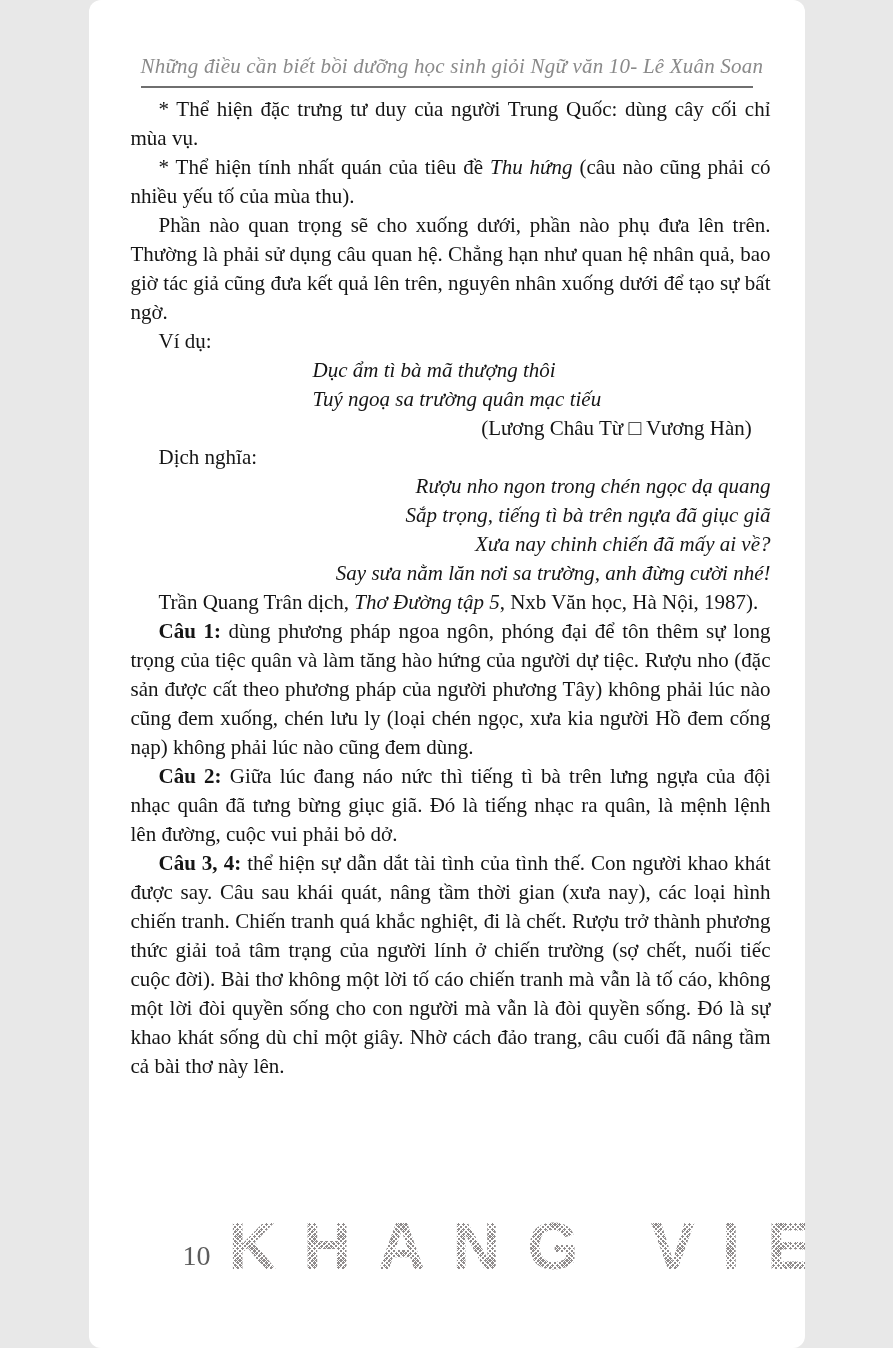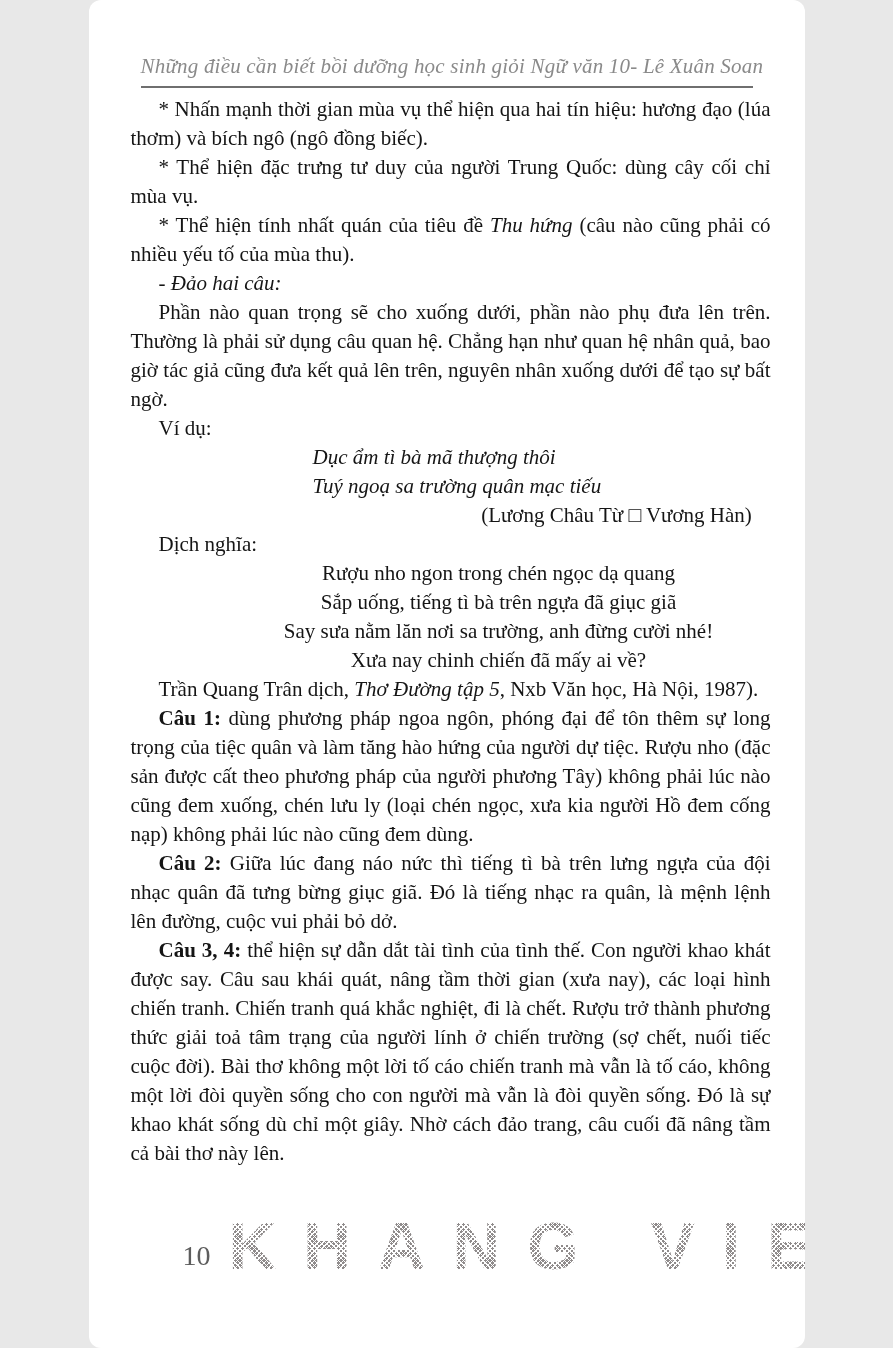--- a/index.html
+++ b/index.html
@@ -30,21 +30,21 @@
     text-align:justify;
   }
   .body-text p{margin:0;text-indent:28px;}
   .it{font-style:italic;}
   .bd{font-weight:bold;}
   p.phien-am-line{text-indent:0;padding-left:28px;}
   p.phien-am-line .verse{margin-left:118px;}
   p.poem-line{text-indent:0;padding-left:182px;font-style:italic;text-align:left;}
   p.attribution-line{text-indent:0;padding-left:332px;text-align:center;}
   p.label-line{text-indent:0;padding-left:28px;text-align:left;}
-  p.trans-line{text-indent:0;padding-left:96px;text-align:center;}
+  p.trans-line{text-indent:0;padding-left:96px;font-style:italic;text-align:right;}
   .watermark-wrap{
     position:absolute;left:140px;top:1208px;width:700px;height:80px;
   }
   .watermark{
     font-family:"Liberation Sans","DejaVu Sans",sans-serif;
     font-weight:700;
     font-size:66px;
     letter-spacing:27px;
     color:#8f8b8b;
     white-space:nowrap;
@@ -68,44 +68,42 @@
 </head>
 <body>
 
 <div class="page">
 
   <div class="running-head">Những điều cần biết bồi dưỡng học sinh giỏi Ngữ văn 10- Lê Xuân Soan</div>
 
   <div class="body-text">
 
 
-    <p>* Nhấn mạnh thời gian mùa vụ thể hiện qua hai tín hiệu: hương đạo (lúa thơm) và bích ngô (ngô đồng biếc).</p>
 
     <p>* Thể hiện đặc trưng tư duy của người Trung Quốc: dùng cây cối chỉ mùa vụ.</p>
 
     <p><span>* Thể hiện tính nhất quán của tiêu đề </span><span class="it">Thu hứng</span><span> (câu nào cũng phải có nhiều yếu tố của mùa thu).</span></p>
 
-    <p class="it">- Đảo hai câu:</p>
 
     <p>Phần nào quan trọng sẽ cho xuống dưới, phần nào phụ đưa lên trên. Thường là phải sử dụng câu quan hệ. Chẳng hạn như quan hệ nhân quả, bao giờ tác giả cũng đưa kết quả lên trên, nguyên nhân xuống dưới để tạo sự bất ngờ.</p>
 
     <p class="label-line">Ví dụ:</p>
 
 
     <p class="poem-line">Dục ẩm tì bà mã thượng thôi</p>
     <p class="poem-line">Tuý ngoạ sa trường quân mạc tiếu</p>
 
     <p class="attribution-line">(Lương Châu Từ □ Vương Hàn)</p>
 
     <p class="label-line">Dịch nghĩa:</p>
 
     <p class="trans-line">Rượu nho ngon trong chén ngọc dạ quang</p>
-    <p class="trans-line">Sắp uống, tiếng tì bà trên ngựa đã giục giã</p>
+    <p class="trans-line">Sắp trọng, tiếng tì bà trên ngựa đã giục giã</p>
+    <p class="trans-line">Xưa nay chinh chiến đã mấy ai về?</p>
     <p class="trans-line">Say sưa nằm lăn nơi sa trường, anh đừng cười nhé!</p>
-    <p class="trans-line">Xưa nay chinh chiến đã mấy ai về?</p>
 
     <p><span>Trần Quang Trân dịch, </span><span class="it">Thơ Đường tập 5</span><span>, Nxb Văn học, Hà Nội, 1987).</span></p>
 
     <p><span class="bd">Câu 1:</span><span> dùng phương pháp ngoa ngôn, phóng đại để tôn thêm sự long trọng của tiệc quân và làm tăng hào hứng của người dự tiệc. Rượu nho (đặc sản được cất theo phương pháp của người phương Tây) không phải lúc nào cũng đem xuống, chén lưu ly (loại chén ngọc, xưa kia người Hồ đem cống nạp) không phải lúc nào cũng đem dùng.</span></p>
 
     <p><span class="bd">Câu 2:</span><span> Giữa lúc đang náo nức thì tiếng tì bà trên lưng ngựa của đội nhạc quân đã tưng bừng giục giã. Đó là tiếng nhạc ra quân, là mệnh lệnh lên đường, cuộc vui phải bỏ dở.</span></p>
 
     <p><span class="bd">Câu 3, 4:</span><span> thể hiện sự dẫn dắt tài tình của tình thế. Con người khao khát được say. Câu sau khái quát, nâng tầm thời gian (xưa nay), các loại hình chiến tranh. Chiến tranh quá khắc nghiệt, đi là chết. Rượu trở thành phương thức giải toả tâm trạng của người lính ở chiến trường (sợ chết, nuối tiếc cuộc đời). Bài thơ không một lời tố cáo chiến tranh mà vẫn là tố cáo, không một lời đòi quyền sống cho con người mà vẫn là đòi quyền sống. Đó là sự khao khát sống dù chỉ một giây. Nhờ cách đảo trang, câu cuối đã nâng tầm cả bài thơ này lên.</span></p>
 
   </div>

